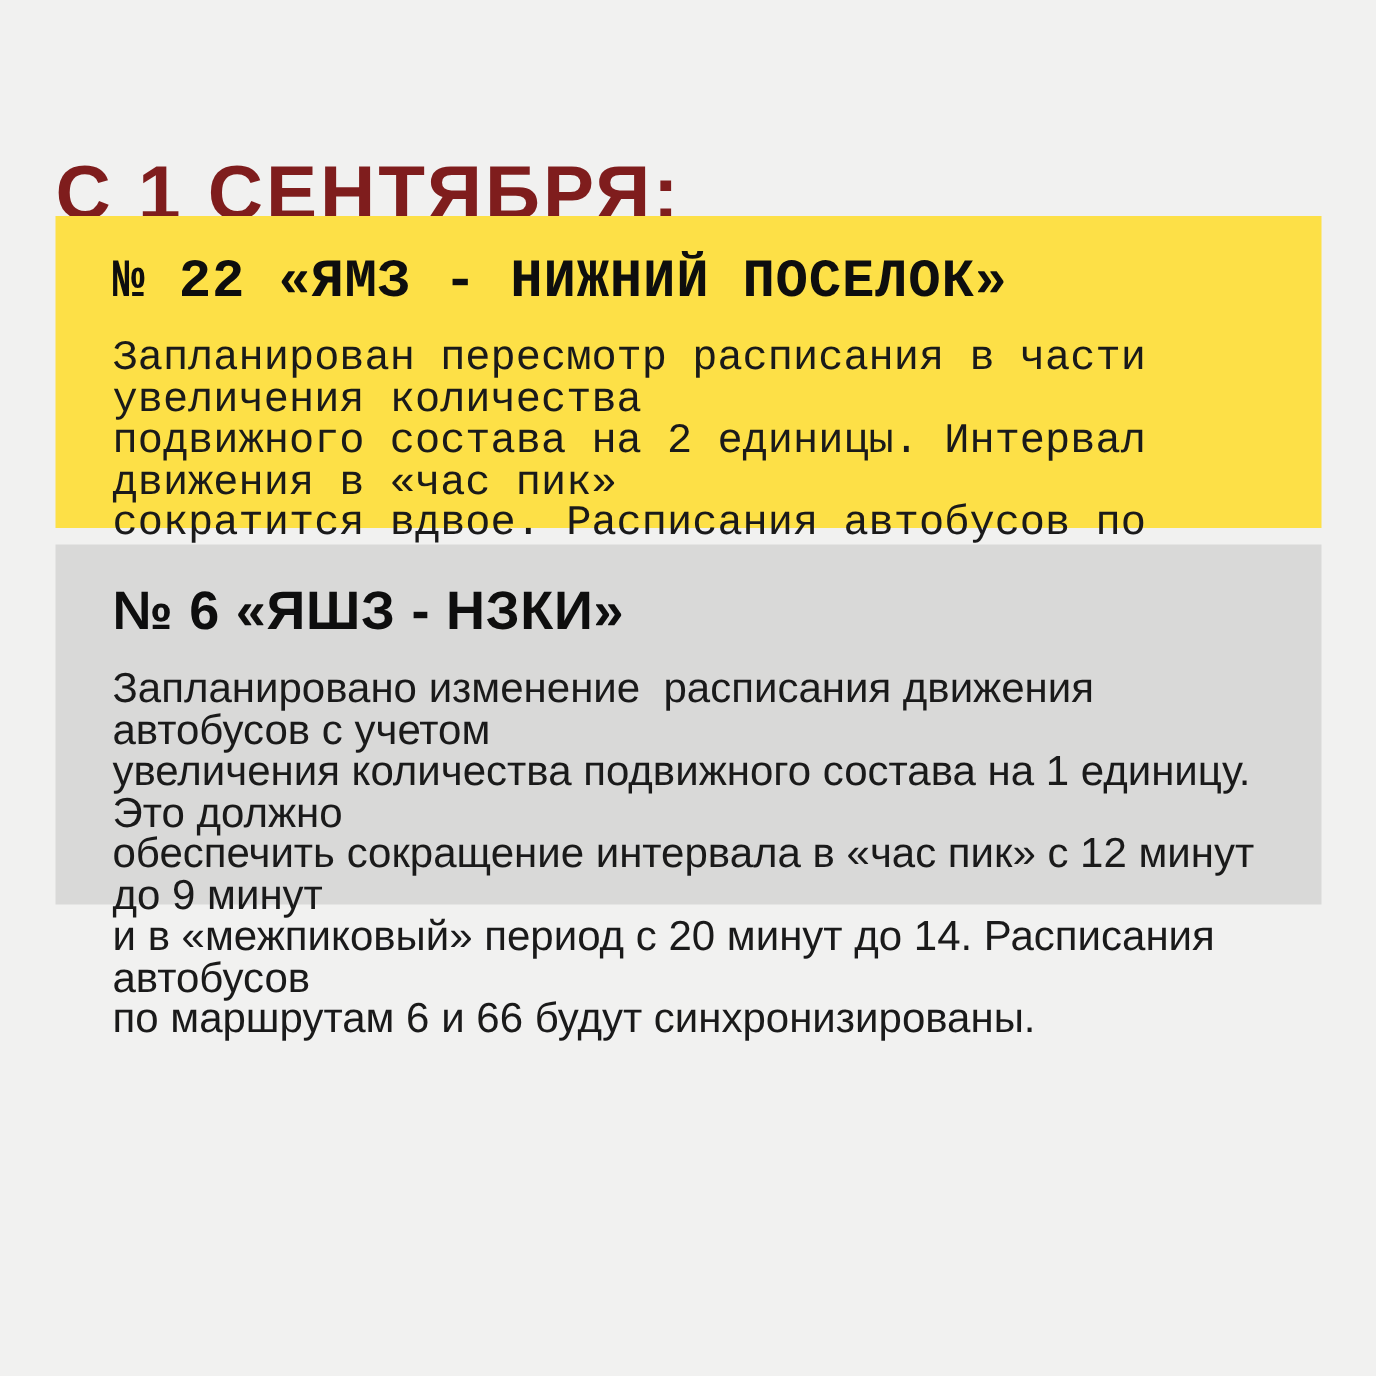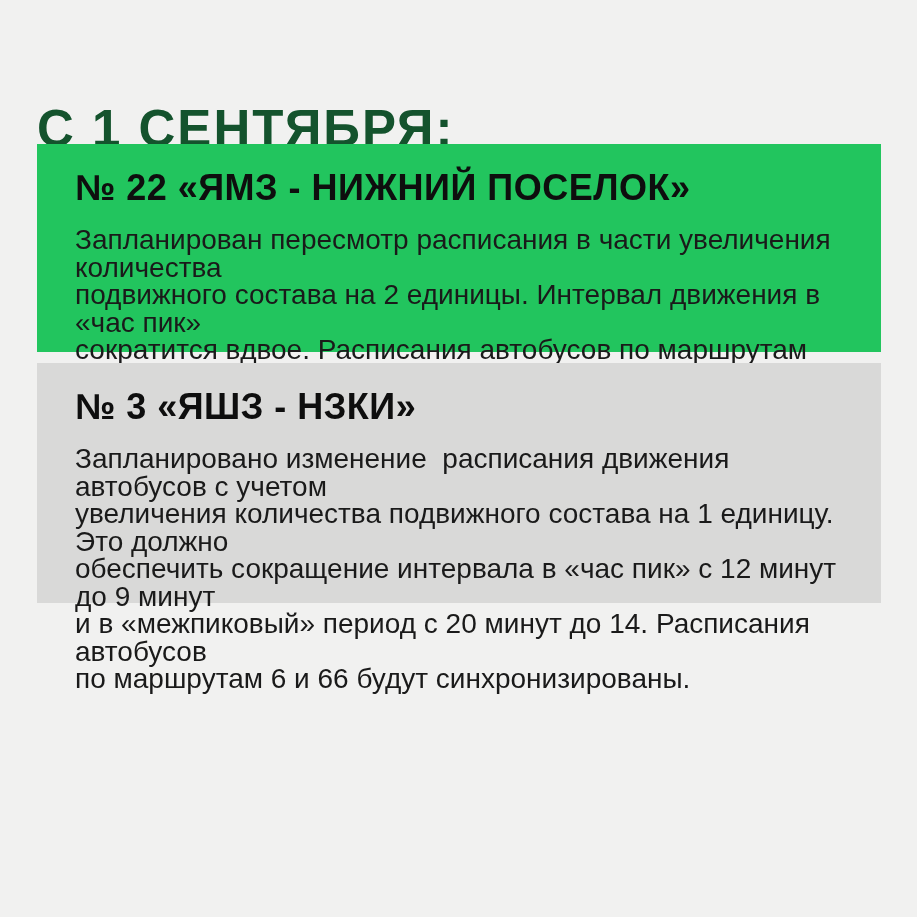--- a/index.html
+++ b/index.html
@@ -21,21 +21,21 @@
     inset: 0;
   }
   .page-title {
     position: absolute;
     left: 37px;
     top: 66px;
     font-size: 51px;
     line-height: 1.15;
     font-weight: 700;
     letter-spacing: 2px;
-    color: #14532d;
+    color: #7f1d1d;
     white-space: nowrap;
   }
   .card {
     position: absolute;
     left: 37px;
     width: 844px;
     box-sizing: border-box;
     padding: 22px 38px 0 38px;
   }
   .card-1 {
@@ -63,30 +63,30 @@
     white-space: pre-wrap;
   }
 </style>
 </head>
 <body style="background: rgb(241, 241, 240);">
 
 <div class="poster">
 
   <h1 class="page-title">С 1 СЕНТЯБРЯ:</h1>
 
-  <section class="card card-1" style="background-color: #22c55e;">
+  <section class="card card-1" style="background-color: #fde047; font-family: Liberation Mono, monospace;">
     <h2 class="card-heading">№ 22 «ЯМЗ - НИЖНИЙ ПОСЕЛОК»</h2>
     <p class="card-body">Запланирован пересмотр расписания в части увеличения количества
 подвижного состава на 2 единицы. Интервал движения в «час пик»
 сократится вдвое. Расписания автобусов по маршрутам 22 и 58 будут
 синхронизированы.</p>
   </section>
 
   <section class="card card-2" style="background-color: rgb(217, 217, 216);">
-    <h2 class="card-heading">№ 3 «ЯШЗ - НЗКИ»</h2>
+    <h2 class="card-heading">№ 6 «ЯШЗ - НЗКИ»</h2>
     <p class="card-body">Запланировано изменение  расписания движения автобусов с учетом
 увеличения количества подвижного состава на 1 единицу. Это должно
 обеспечить сокращение интервала в «час пик» с 12 минут до 9 минут
 и в «межпиковый» период с 20 минут до 14. Расписания автобусов
 по маршрутам 6 и 66 будут синхронизированы.</p>
   </section>
 
 </div>
 
 </body></html>

